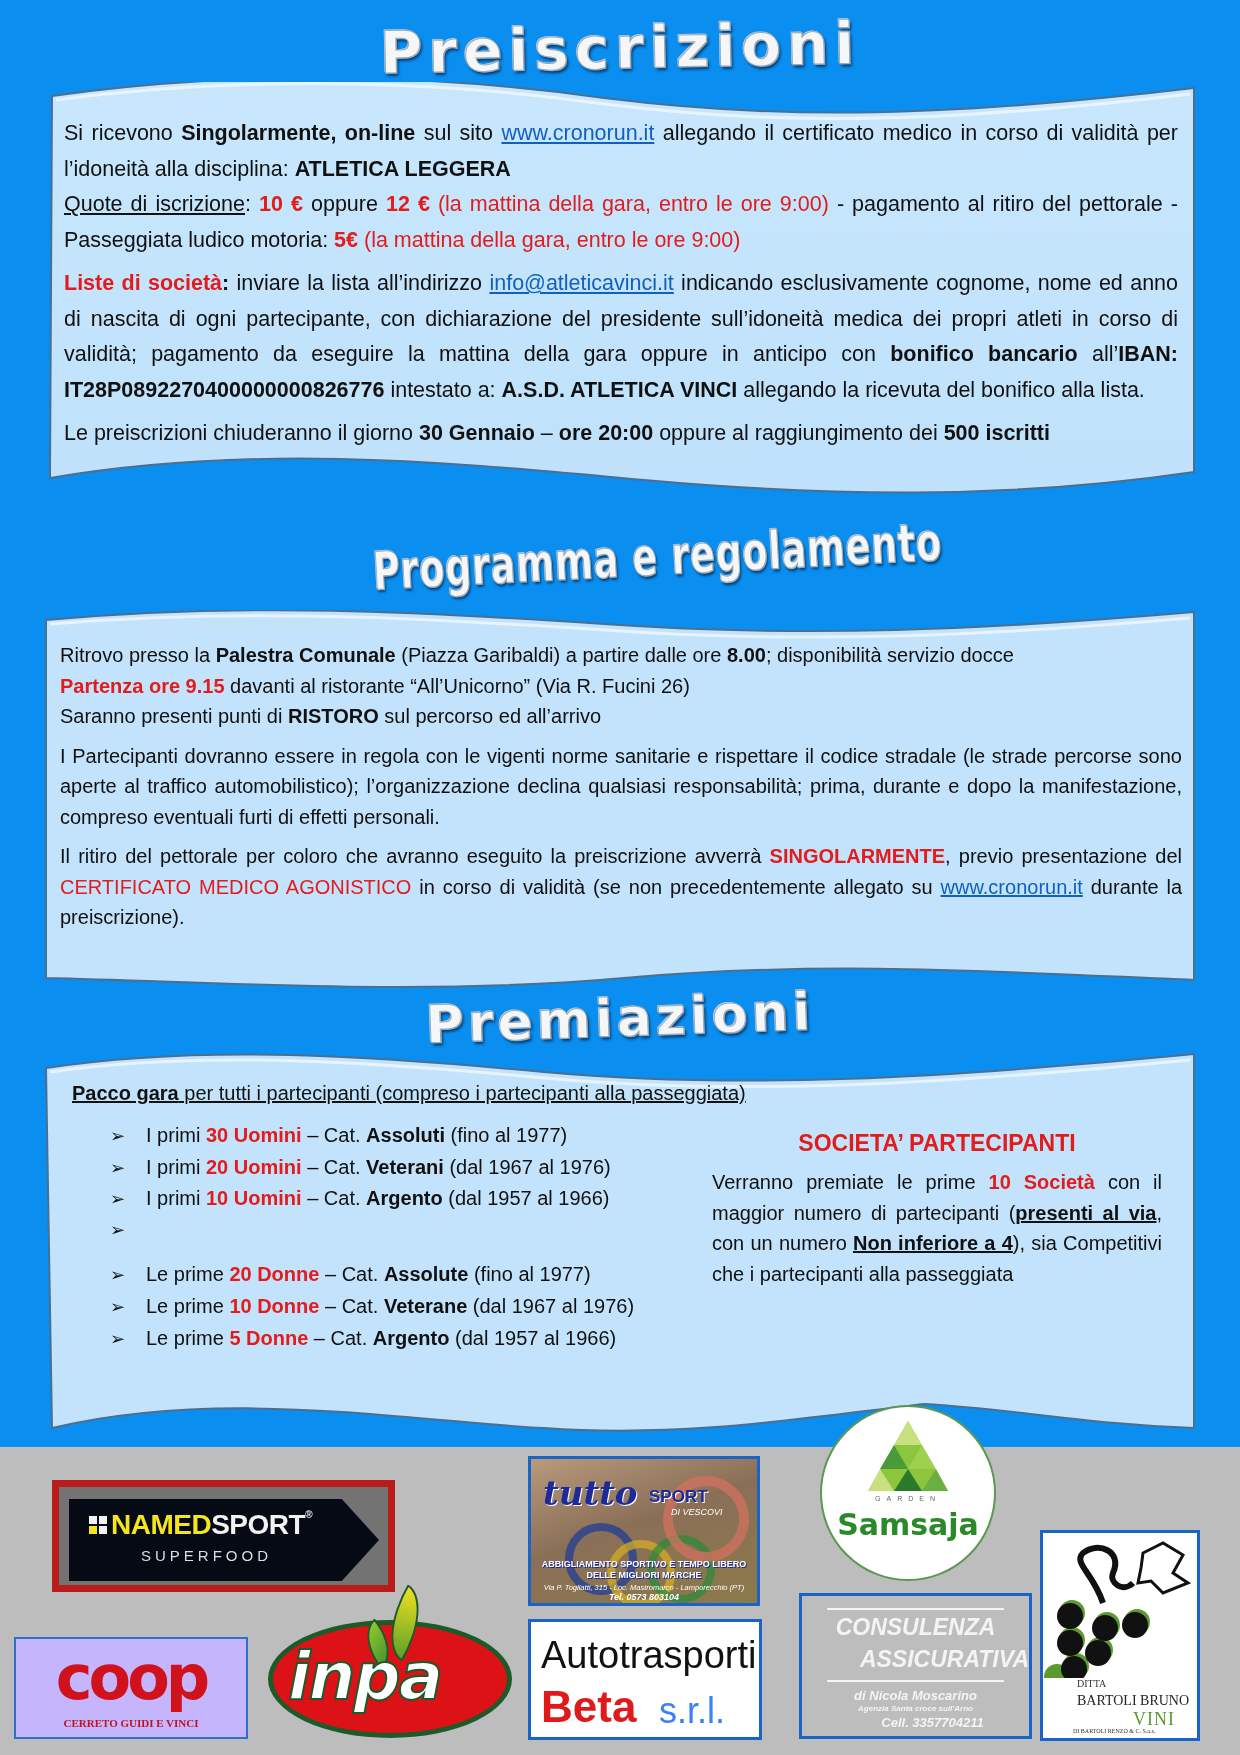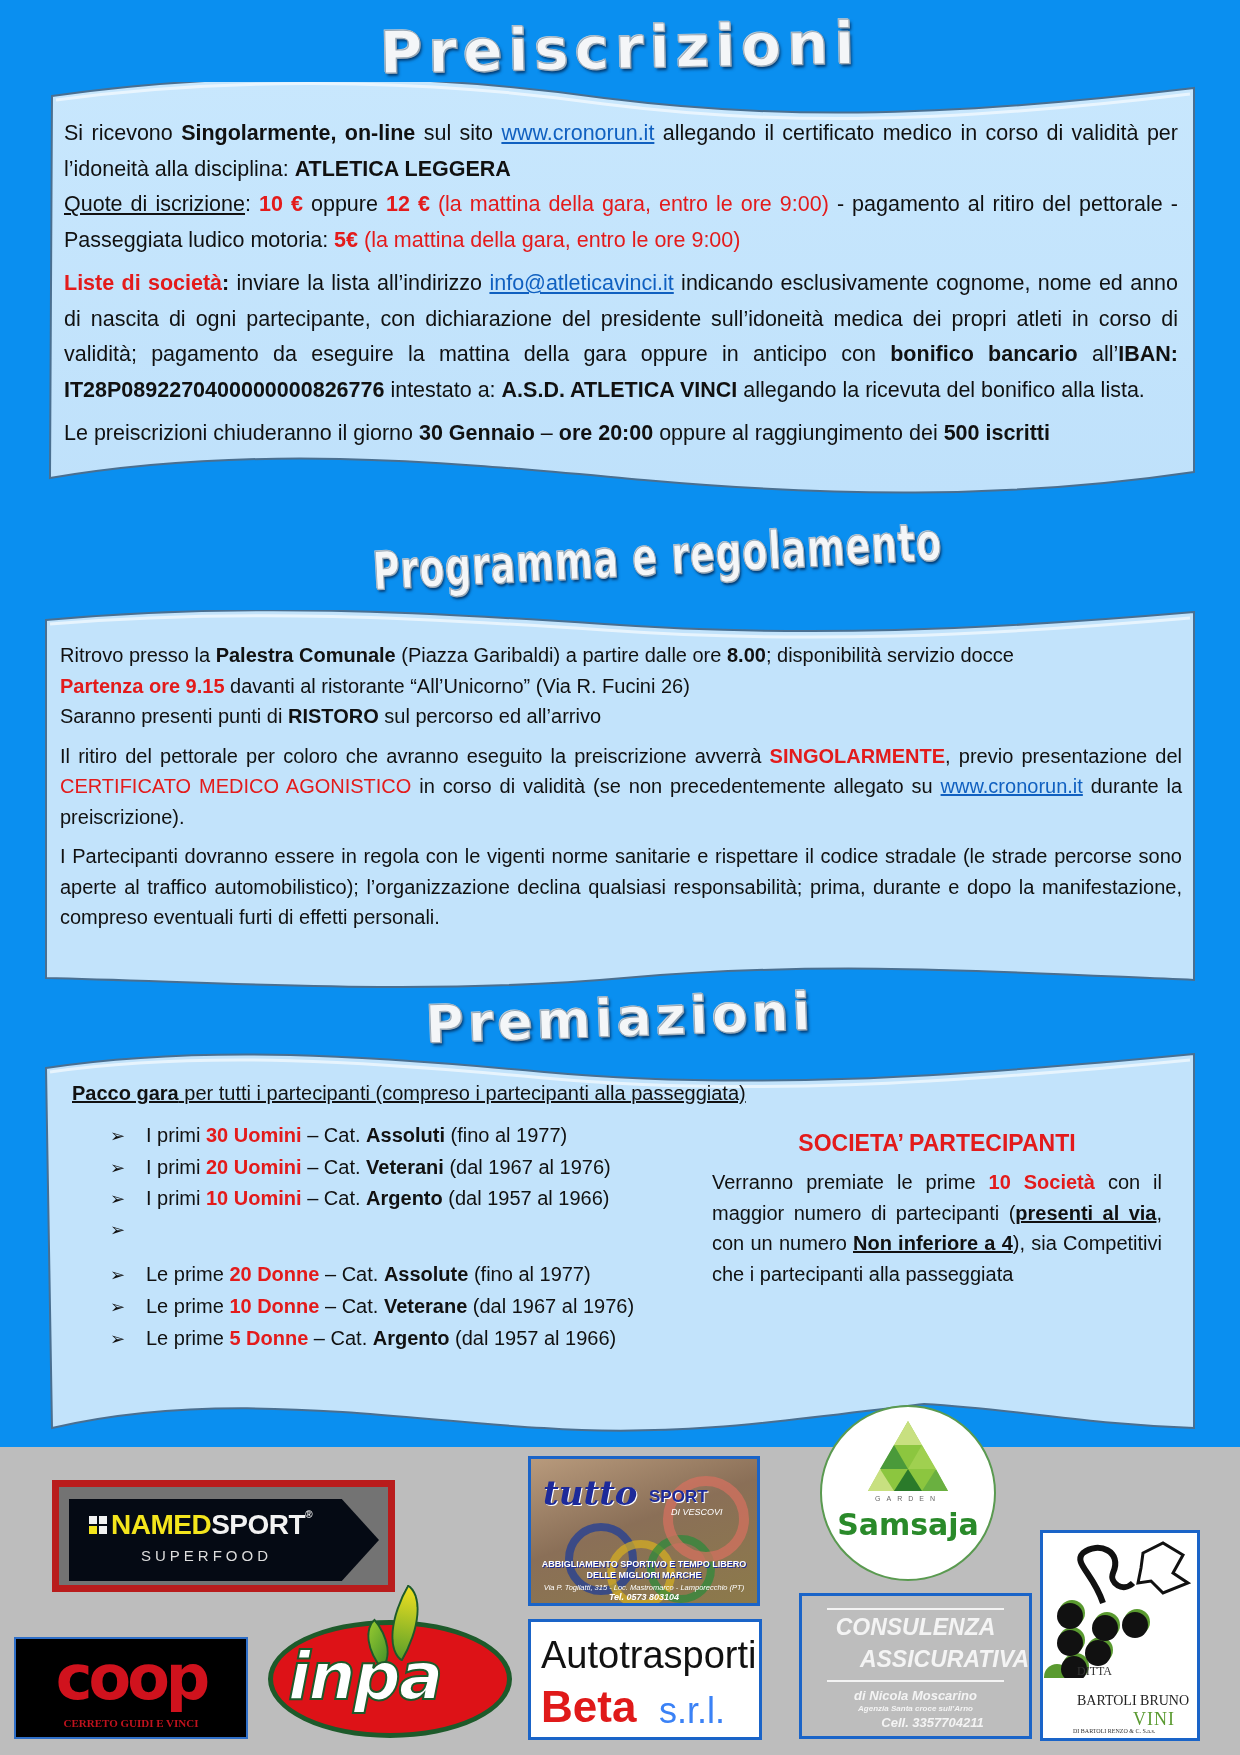--- a/index.html
+++ b/index.html
@@ -78,21 +78,21 @@
   #sp-tutto .dv { position: absolute; left: 140px; top: 48px; font-size: 9px; color: #fff; font-style: italic; }
   #sp-tutto .l1 { position: absolute; left: 0; width: 226px; top: 100px; text-align: center; font-size: 9px; color: #fff; font-weight: bold; text-shadow: 1px 1px 0 #1d2a9a; }
   #sp-tutto .l2 { position: absolute; left: 0; width: 226px; top: 111px; text-align: center; font-size: 9px; color: #fff; font-weight: bold; text-shadow: 1px 1px 0 #1d2a9a; }
   #sp-tutto .l3 { position: absolute; left: 0; width: 226px; top: 124px; text-align: center; font-size: 7.5px; color: #fff; font-style: italic; }
   #sp-tutto .l4 { position: absolute; left: 0; width: 226px; top: 133px; text-align: center; font-size: 9px; color: #fff; font-weight: bold; font-style: italic; }
 
   #sp-samsaja { left: 820px; top: 1405px; width: 176px; height: 176px; border-radius: 50%; background: #fff; border: 2px solid #5a9a50; }
   #sp-samsaja .name { position: absolute; left: 0; width: 172px; top: 100px; text-align: center; font-size: 30px; font-weight: bold; color: #2a8a2a; font-family: "DejaVu Sans", sans-serif; }
   #sp-samsaja .garden { position: absolute; left: 0; width: 172px; top: 88px; text-align: center; font-size: 7px; color: #666; letter-spacing: 6px; }
 
-  #sp-coop { left: 14px; top: 1637px; width: 234px; height: 102px; border: 2px solid #2f6fc8; background: #000000; }
+  #sp-coop { left: 14px; top: 1637px; width: 234px; height: 102px; border: 2px solid #2f6fc8; background: #c4b5fd; }
   #sp-coop .logo { position: absolute; left: 0; width: 230px; top: 2px; text-align: center; font-size: 62px; font-weight: bold; color: #d0121d; font-family: "DejaVu Sans", sans-serif; letter-spacing: -4px; }
   #sp-coop .sub { position: absolute; left: 0; width: 230px; top: 78px; text-align: center; font-size: 11px; font-weight: bold; color: #c0121d; font-family: "Liberation Serif", serif; }
 
   #sp-inpa { left: 268px; top: 1580px; width: 248px; height: 160px; text-align: right; }
   #sp-inpa .oval { position: absolute; left: 0; top: 40px; width: 244px; height: 118px; border-radius: 50%; background: #dd1217; border: 5px solid #1d5a2a; }
   #sp-inpa .txt { position: absolute; left: 20px; top: 58px; font-size: 66px; font-style: italic; font-weight: bold; color: #fff; font-family: "DejaVu Sans", sans-serif; -webkit-text-stroke: 2px #1d5a2a; letter-spacing: -2px; }
   #sp-inpa .leaf1 { position: absolute; left: 120px; top: 8px; width: 34px; height: 70px; background: linear-gradient(160deg, #f0e020, #5aa02a); border-radius: 0 100% 0 100%; transform: rotate(30deg); border: 2px solid #1d5a2a; }
   #sp-inpa .leaf2 { position: absolute; left: 96px; top: 42px; width: 28px; height: 44px; background: linear-gradient(160deg, #a0d030, #3a8a2a); border-radius: 100% 0 100% 0; transform: rotate(-40deg); border: 2px solid #1d5a2a; }
 
   #sp-beta { left: 528px; top: 1619px; width: 234px; height: 121px; background: #fff; border: 3px solid #1a64c8; }
@@ -102,21 +102,21 @@
 
   #sp-cons { left: 799px; top: 1593px; width: 233px; height: 146px; background: #bdbdbd; border: 3px solid #1a64c8; }
   #sp-cons .c1 { position: absolute; left: 0; width: 227px; top: 18px; text-align: center; font-size: 23px; font-weight: bold; font-style: italic; color: #f4f4f4; }
   #sp-cons .c2 { position: absolute; left: 0; width: 227px; top: 50px; text-align: right; font-size: 23px; font-weight: bold; font-style: italic; color: #f4f4f4; }
   #sp-cons .c3 { position: absolute; left: 0; width: 227px; top: 92px; text-align: center; font-size: 13px; font-weight: bold; font-style: italic; color: #f4f4f4; }
   #sp-cons .c4 { position: absolute; left: 0; width: 227px; top: 108px; text-align: center; font-size: 8px; font-weight: bold; font-style: italic; color: #f4f4f4; }
   #sp-cons .c5 { position: absolute; left: 0; width: 227px; top: 119px; text-align: center; font-size: 13px; font-weight: bold; font-style: italic; color: #f4f4f4; padding-left: 34px; }
   #sp-cons .ln { position: absolute; left: 25px; width: 177px; height: 2px; background: #f4f4f4; }
 
   #sp-vini { left: 1040px; top: 1530px; width: 160px; height: 211px; background: #fff; border: 3px solid #1a64c8; }
-  #sp-vini .ditta { position: absolute; left: 34px; top: 131px; font-size: 12px; font-family: "Liberation Serif", serif; color: #333; text-align: right; }
+  #sp-vini .ditta { position: absolute; left: 34px; top: 145px; font-size: 10px; font-family: "Liberation Serif", serif; color: #333; text-align: right; }
   #sp-vini .bb { position: absolute; left: 34px; top: 160px; font-size: 14px; font-family: "Liberation Serif", serif; color: #222; }
   #sp-vini .vini { position: absolute; left: 90px; top: 176px; font-size: 18px; font-family: "Liberation Serif", serif; color: #5a9a30; letter-spacing: 1px; }
   #sp-vini .di { position: absolute; left: 30px; top: 195px; font-size: 6px; font-family: "Liberation Serif", serif; color: #333; }
 </style>
 </head>
 <body>
 
 <div class="blue-area"></div>
 <div class="gray-area"></div>
 
@@ -167,24 +167,24 @@
 <div id="box2-content" class="content">
   <p class="tight" style="text-align:left;">
     <span>Ritrovo presso la </span><span class="b">Palestra Comunale</span><span> (Piazza Garibaldi) a partire dalle ore </span><span class="b">8.00</span><span>; disponibilità servizio docce</span>
   </p>
   <p class="tight" style="text-align:left;">
     <span class="redb">Partenza ore 9.15</span><span> davanti al ristorante “All’Unicorno” (Via R. Fucini 26)</span>
   </p>
   <p style="text-align:left;">
     <span>Saranno presenti punti di </span><span class="b">RISTORO</span><span> sul percorso ed all’arrivo</span>
   </p>
+  <p>I Partecipanti dovranno essere in regola con le vigenti norme sanitarie e rispettare il codice stradale (le strade percorse sono aperte al traffico automobilistico); l’organizzazione declina qualsiasi responsabilità; prima, durante e dopo la manifestazione, compreso eventuali furti di effetti personali.</p>
   <p>
     <span>Il ritiro del pettorale per coloro che avranno eseguito la preiscrizione avverrà </span><span class="redb">SINGOLARMENTE</span><span>, previo presentazione del </span><span class="red">CERTIFICATO MEDICO AGONISTICO</span><span> in corso di validità (se non precedentemente allegato su </span><a class="link">www.cronorun.it</a><span> durante la preiscrizione).</span>
   </p>
-  <p>I Partecipanti dovranno essere in regola con le vigenti norme sanitarie e rispettare il codice stradale (le strade percorse sono aperte al traffico automobilistico); l’organizzazione declina qualsiasi responsabilità; prima, durante e dopo la manifestazione, compreso eventuali furti di effetti personali.</p>
 </div>
 
 <div id="box3-content" class="content">
   <div class="pacco">
     <span class="b u">Pacco gara</span><span class="u"> per tutti i partecipanti (compreso i partecipanti alla passeggiata)</span>
   </div>
   <div class="cols">
     <div class="col-left">
       <ul class="prizes" id="prize-list">
           <li>

